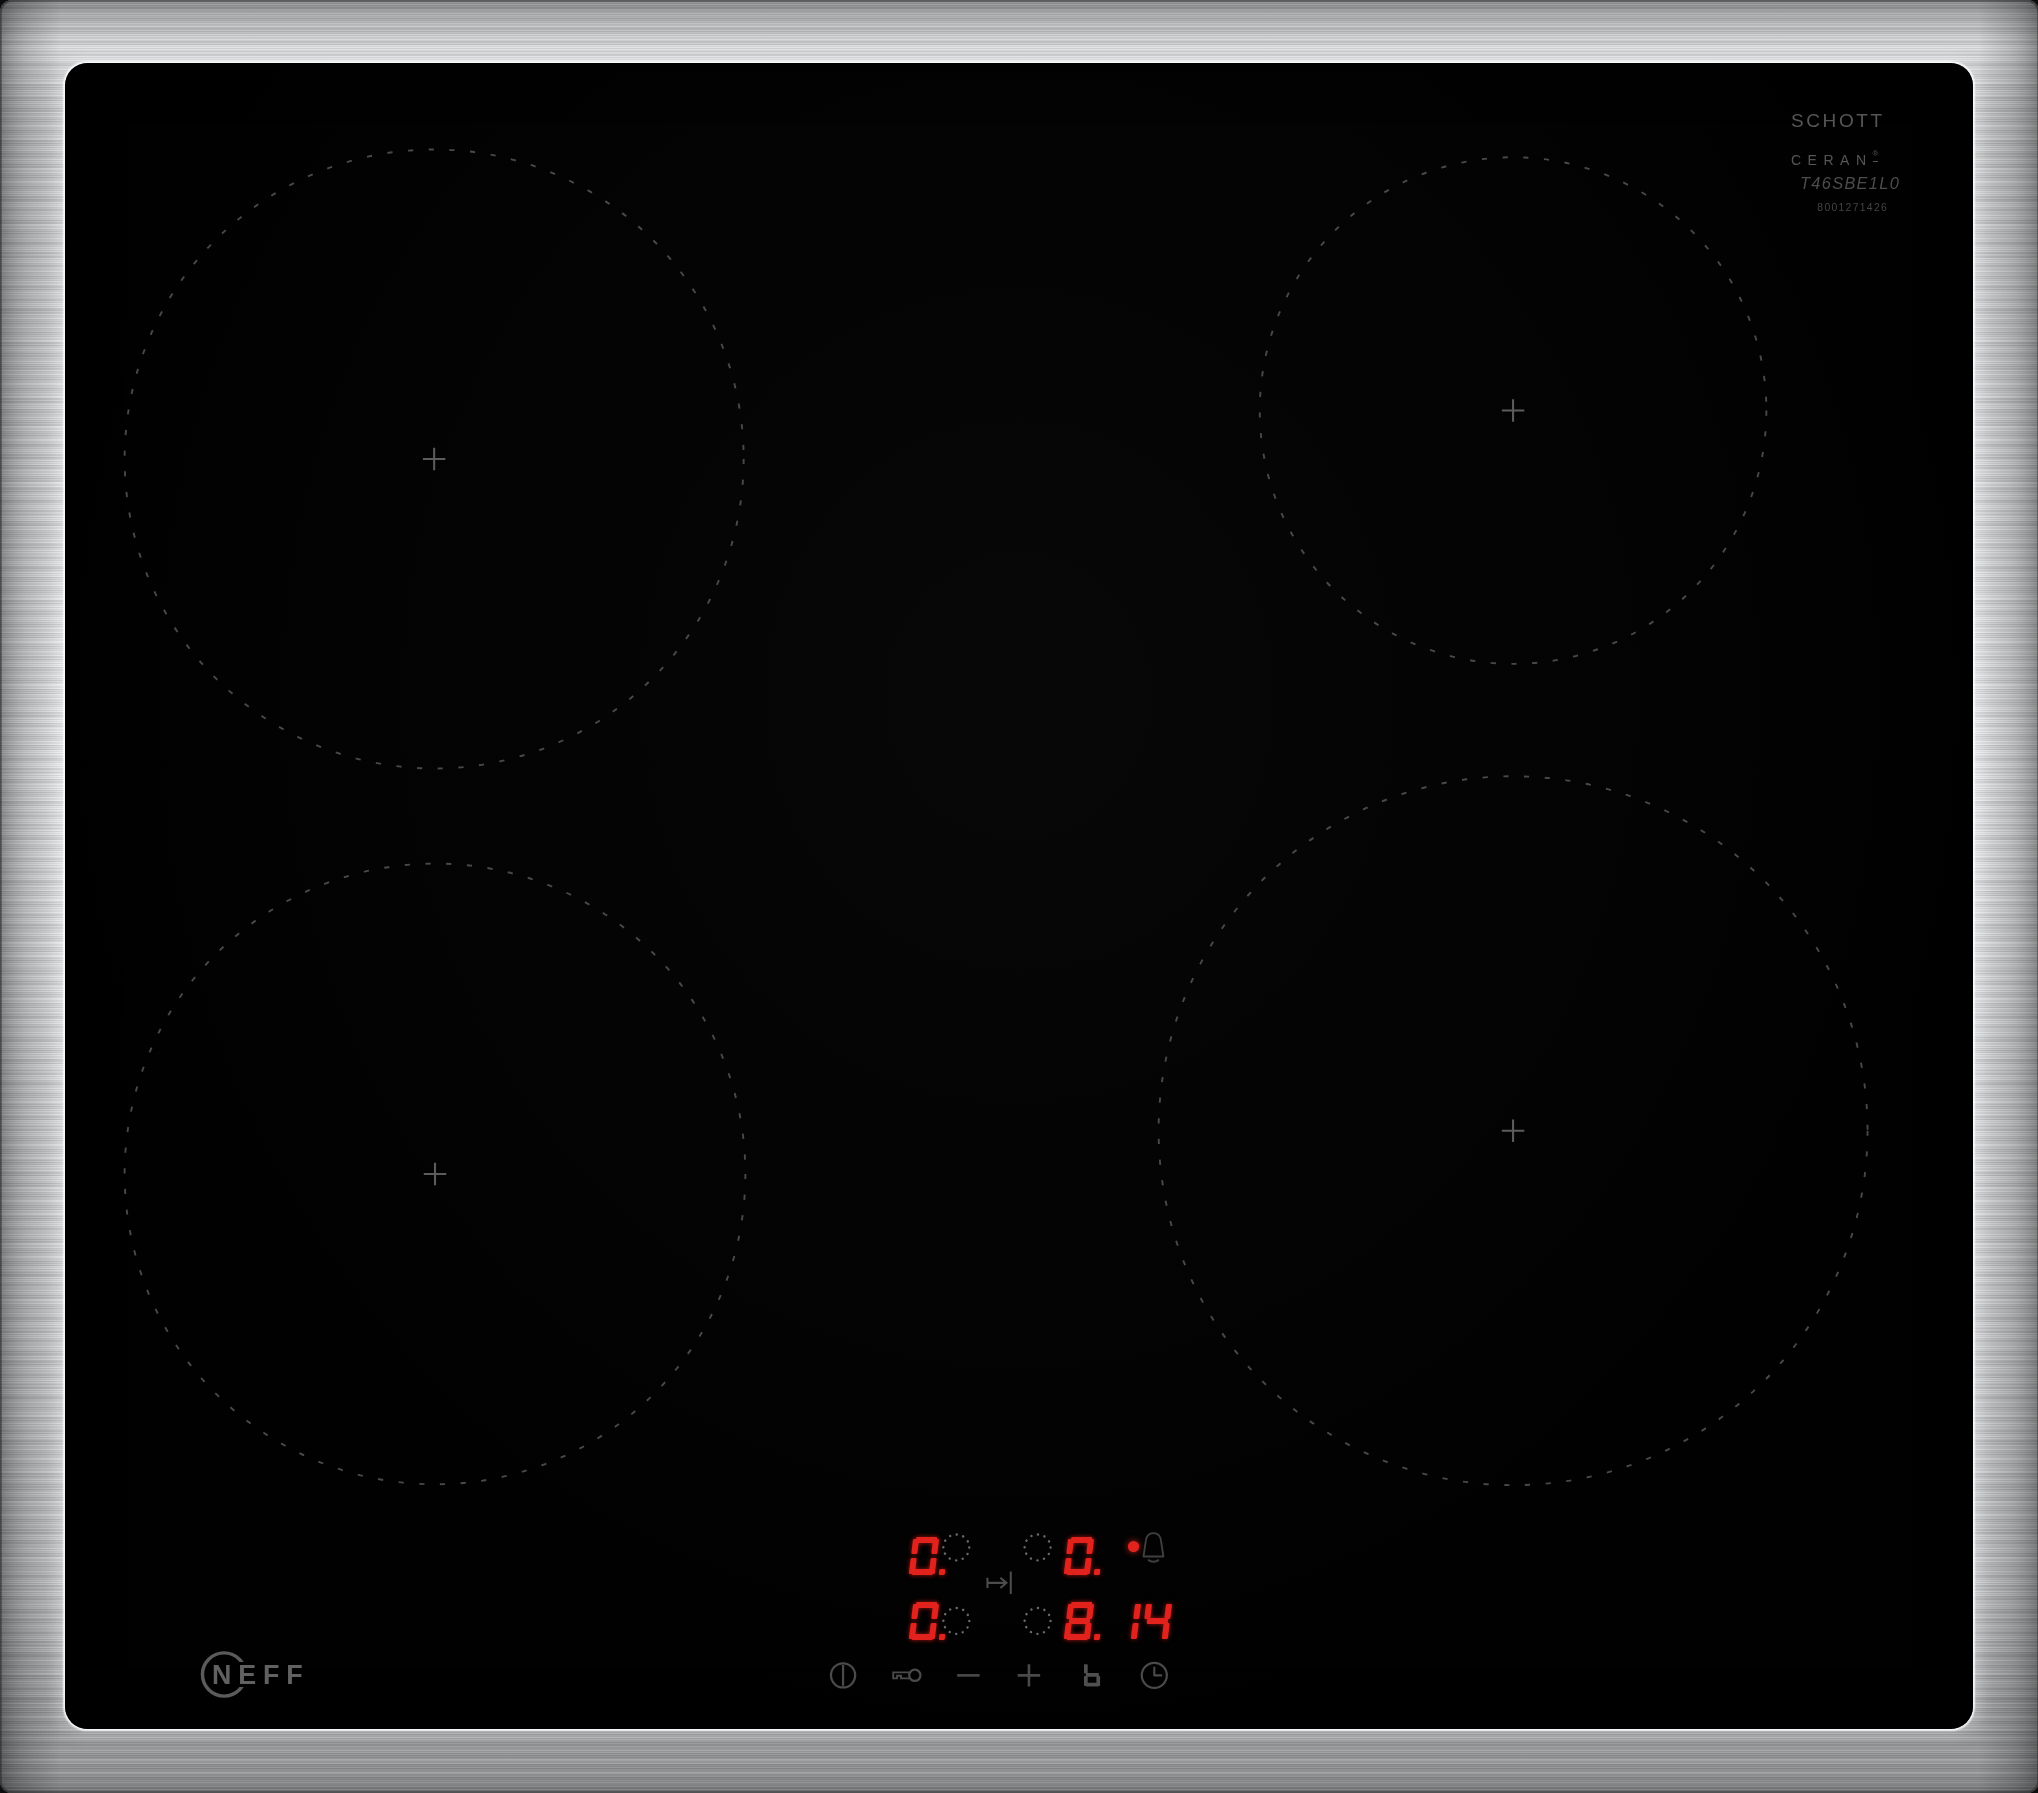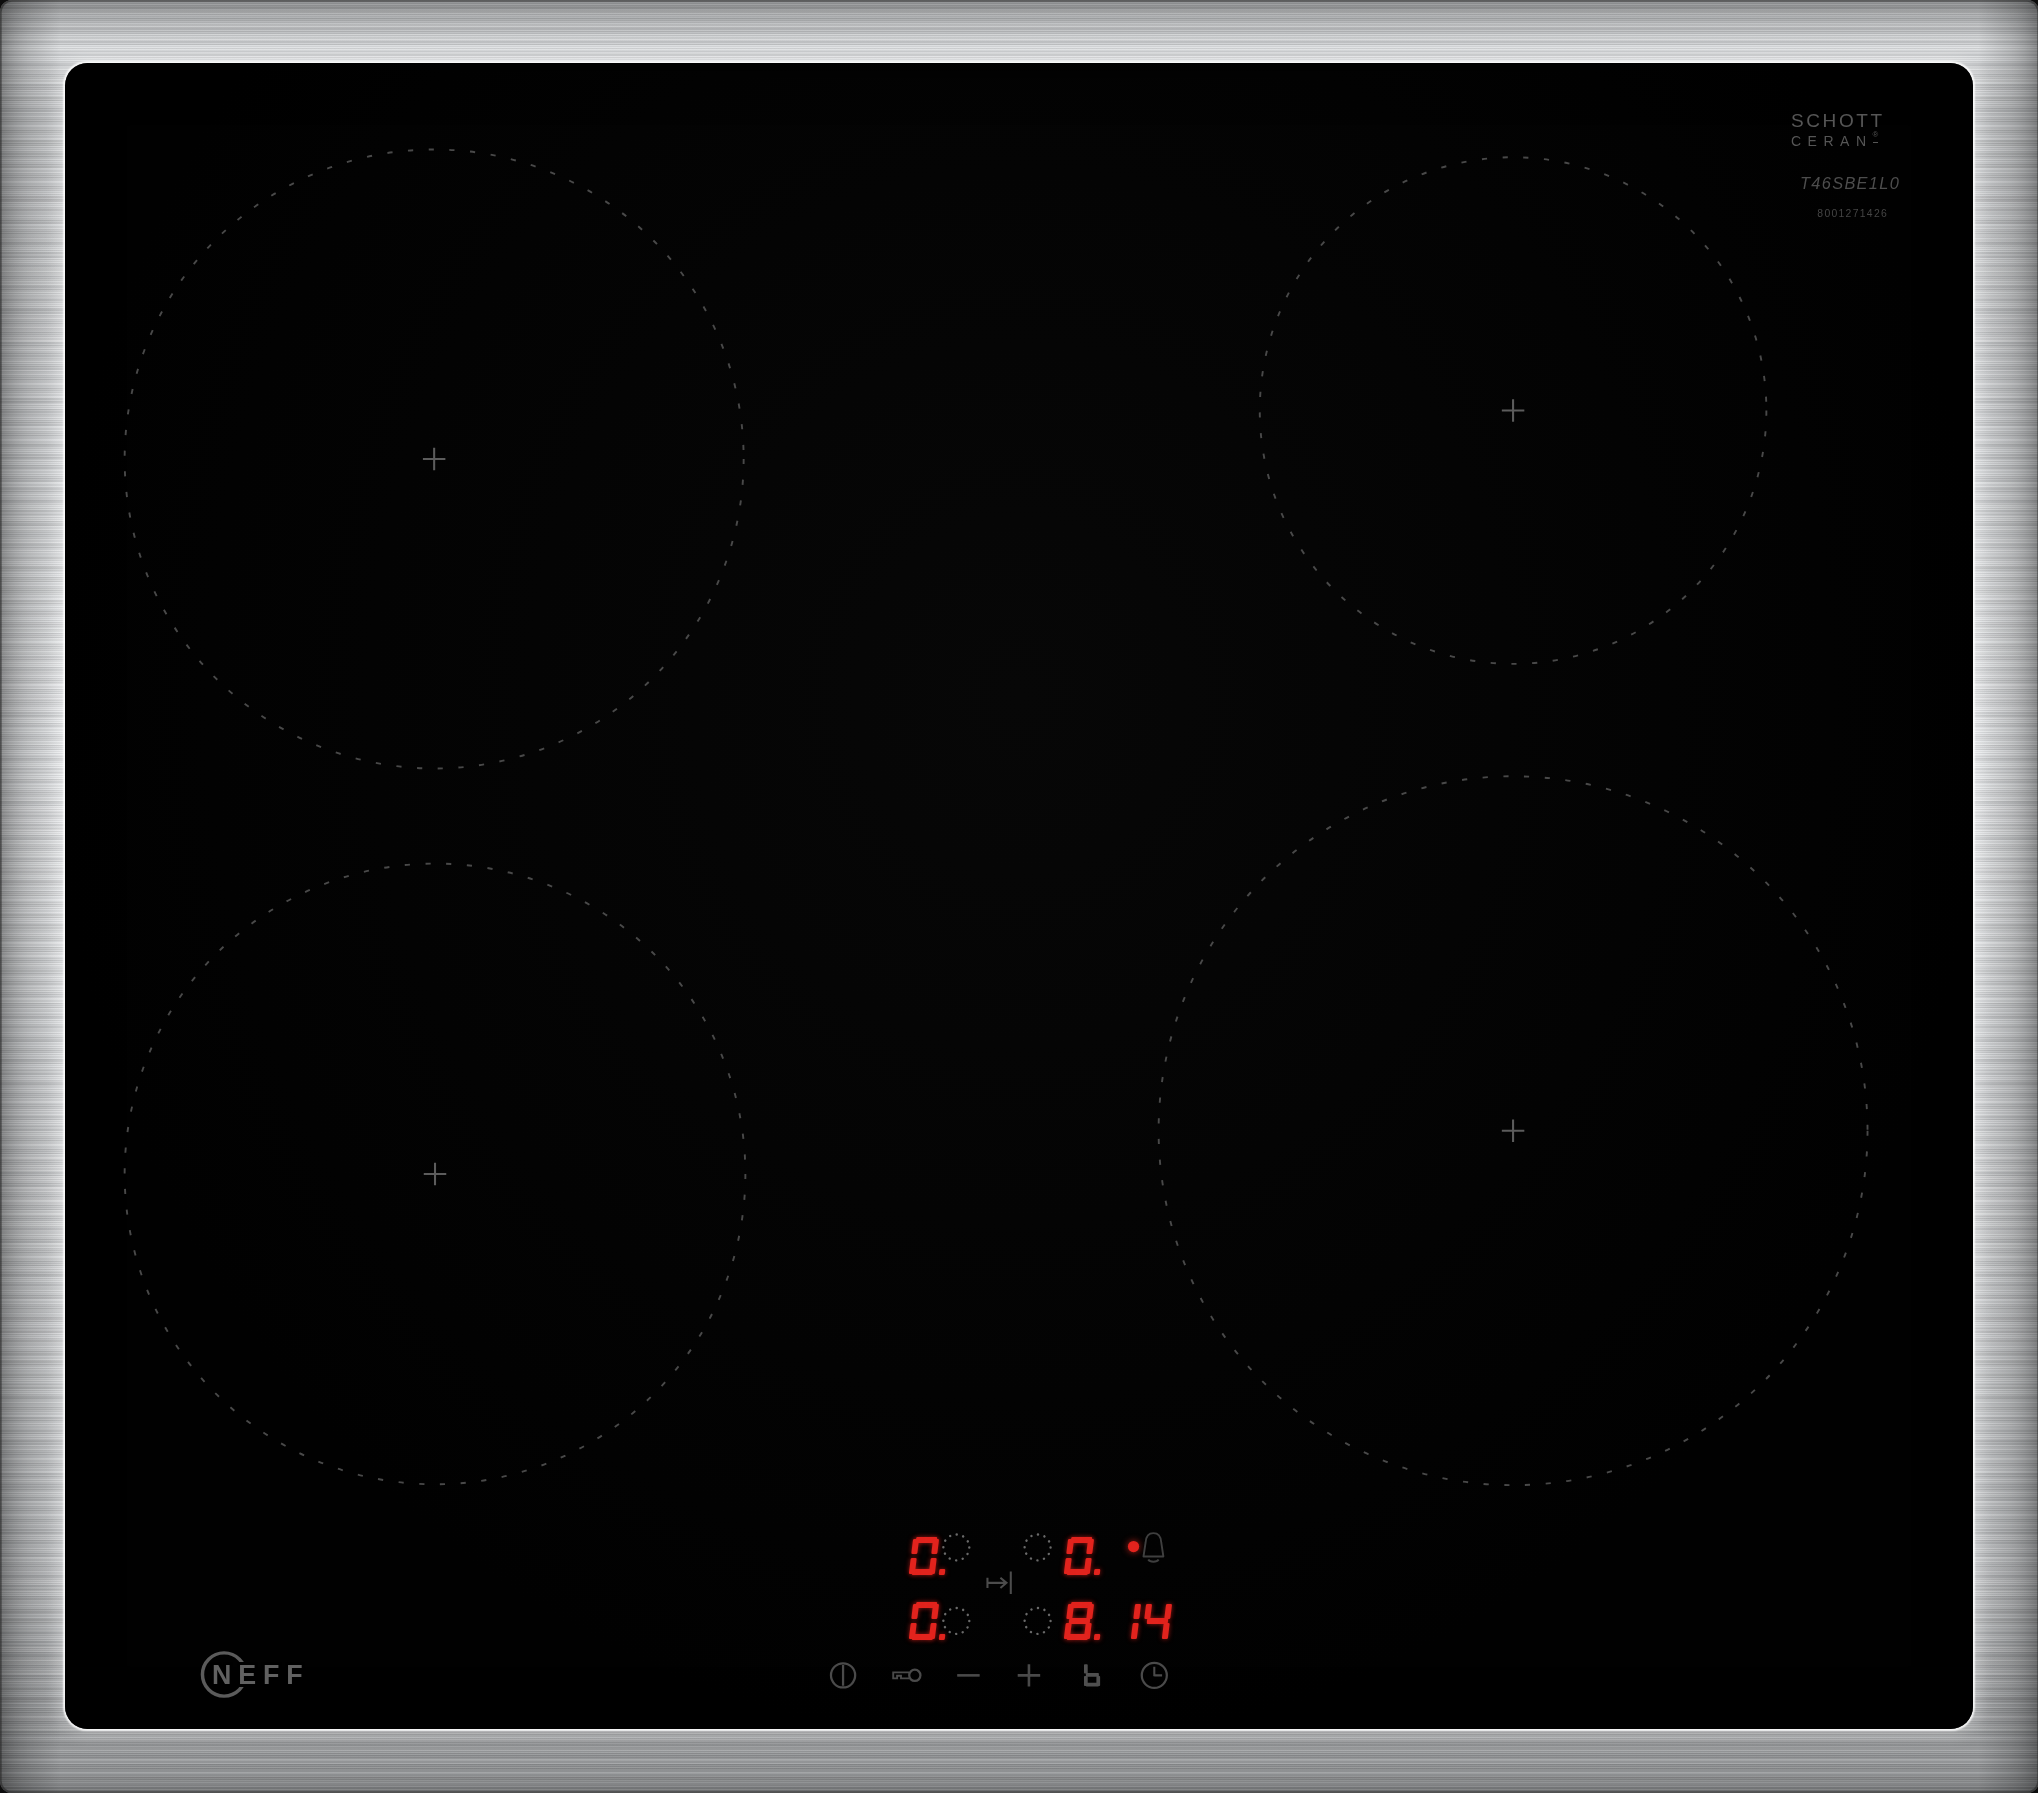--- a/index.html
+++ b/index.html
@@ -19,25 +19,25 @@
   .glass{
     position:absolute;left:65px;top:63px;width:1908px;height:1666px;border-radius:22.5px;
     background:radial-gradient(ellipse at 50% 38%, #070707 0%, #010101 72%);
     box-shadow: 0 0 1.7px 1.7px rgba(255,255,255,.85), 0 0 15.6px 5.2px rgba(255,255,255,.28), inset 0 0 52px rgba(0,0,0,.9);
     z-index:2;
   }
   .overlay{position:absolute;inset:0;}
   
   .schott{position:absolute;left:1726px;top:48px;color:#565656;line-height:1;}
   .schott .l1{font-size:19px;letter-spacing:2.6px;font-weight:400;}
-  .schott .l2{font-size:14px;letter-spacing:6.5px;margin-top:1px;font-weight:400;}
+  .schott .l2{font-size:14px;letter-spacing:6.5px;margin-top:20px;font-weight:400;}
   .schott .reg{font-size:7.8px;vertical-align:8.6px;letter-spacing:0;border-bottom:1.3px solid #565656;padding-bottom:2.6px;}
   .modelblock{position:absolute;left:1735px;top:112px;color:#4d4d4d;line-height:1;}
   .modelblock .model{font-size:16.4px;letter-spacing:1.3px;font-style:italic;}
-  .modelblock .serial{font-size:10.4px;letter-spacing:1.3px;margin-top:18px;margin-left:17.3px;color:#454545;}
+  .modelblock .serial{font-size:10.4px;letter-spacing:1.3px;margin-top:12px;margin-left:17.3px;color:#454545;}
   
   .segval{position:absolute;display:flex;gap:5.2px;align-items:flex-end;transform:skewX(-7deg);}
   .sd{position:relative;display:inline-block;width:26px;height:38px;}
   .sd i{position:absolute;border-radius:1.3px;}
   .dp{display:inline-block;width:6px;height:6px;border-radius:1.3px;margin-left:-0.9px;}
   .segval.gray{transform:scale(.62);transform-origin:top left;}
 </style>
 </head>
 <body>
 

